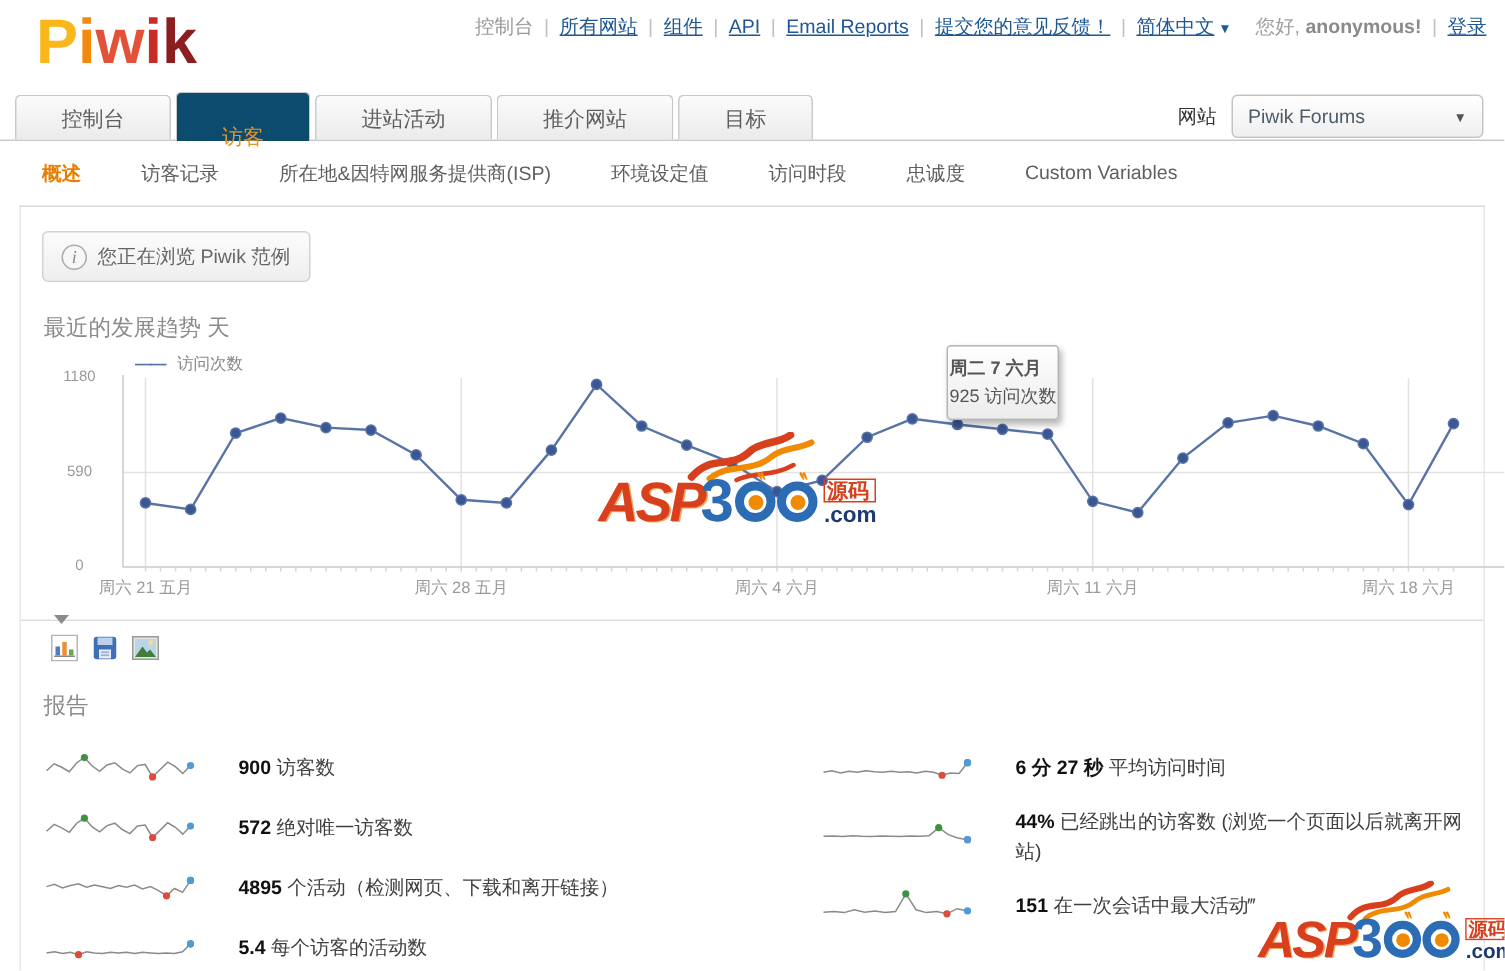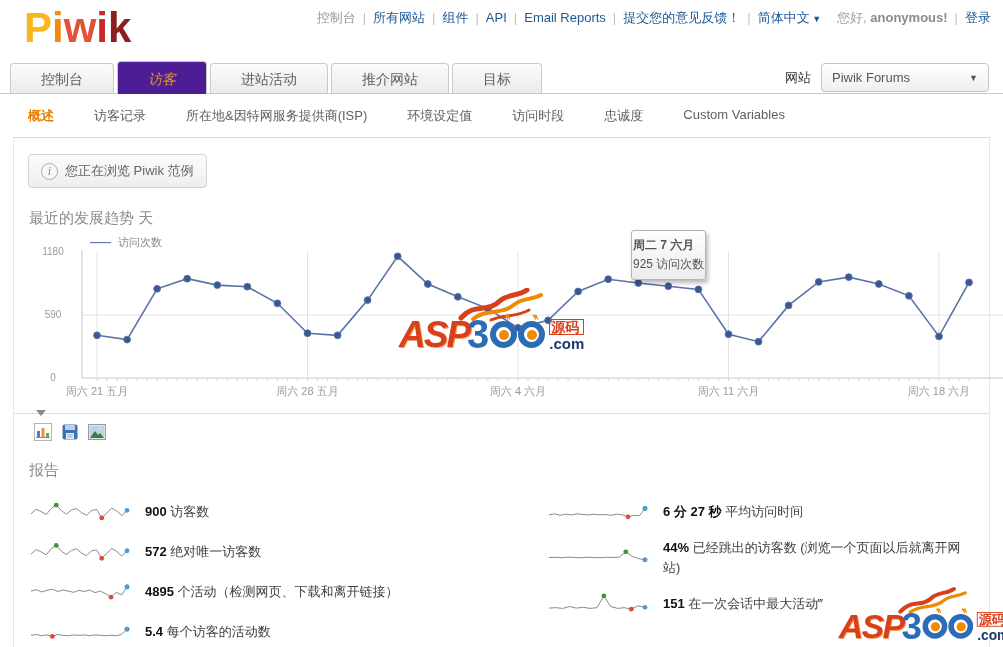--- a/index.html
+++ b/index.html
@@ -4,34 +4,34 @@
 <style>
   * { box-sizing: border-box; margin: 0; padding: 0; }
   html,body { width:1003px; height:647px; overflow:hidden; background:#fff;
     font-family:"Liberation Sans","DejaVu Sans",sans-serif; }
   .page { position:relative; width:1003px; height:647px; background:#fff;border-radius:15px; }
 
   
   .header { position:relative; height:59px; }
   .logo { position:absolute; left:24px; top:4px; font-size:42px; font-weight:bold; letter-spacing:0; cursor:pointer; }
   .topnav { position:absolute; right:12px; top:9px; font-size:13px; color:#999; white-space:nowrap; }
-  .nav-link { color:#1e5793; cursor:pointer; }
+  .nav-link { color:#1e5793; text-decoration:underline; cursor:pointer; }
   .nav-plain { color:#999; }
   .sep { color:#c0c0c0; margin:0 7px; }
   .dd-arrow { color:#1e5793; font-size:9px; }
   .greeting { color:#a0a0a0; margin-left:16px; }
   .username { font-weight:bold; color:#8a8a8a; }
 
   
   .tabs-row { position:relative; height:35px; border-bottom:1px solid #c9c9c9; padding-left:10px;
     display:flex; align-items:flex-end; }
   .tab { height:30px; padding:7px 30px 0; background:linear-gradient(#fbfbfb,#ebebeb);
     border:1px solid #c9c9c9; border-bottom:none; border-radius:4px 4px 0 0; margin-right:3px;
     font-size:14px; color:#5f5f5f; cursor:pointer; }
-  .tab.active { background:#4c1d95; color:#e59426; height:33px; padding-top:9px; margin-bottom:-1px;font-style:italic; }
+  .tab.active { background:#0c4a6e; color:#e59426; height:33px; padding-top:21px; margin-bottom:-1px; }
   .site-box { position:absolute; right:14px; top:4px; display:flex; align-items:center; gap:10px;
     font-size:13px; color:#333; }
   .site-select { border:1px solid #c4c4c4; border-radius:4px; background:linear-gradient(#ffffff,#efefef);
     padding:6px 10px; width:168px; display:flex; justify-content:space-between; align-items:center;
     color:#4c5b66; cursor:pointer; }
   .site-select .arr { color:#555; font-size:9px; }
 
   
   .subnav-wrap { margin:0 13px; border-bottom:1px solid #d8d8d8; }
   .subnav { display:flex; gap:40px; padding:13px 0 12px 15px; font-size:13px; color:#5f5f5f; }
@@ -68,21 +68,21 @@
     border-left:5px solid transparent; border-right:5px solid transparent; border-top:6px solid #8a8a8a; }
   .chart-buttons { display:flex; gap:9px; margin:9px 0 0 20px; }
   .cbtn { width:18px; height:18px; cursor:pointer; }
 
   
   .reports { margin:20px 14px 0; }
   .reports-title { color:#8b8b8b; font-size:15px; margin-left:1px; }
   .rep-cols { display:flex; margin-top:18px; }
   .col-left { width:518px; }
   .col-right { flex:1; }
-  .rep-item { display:flex; align-items:center; gap:13px; margin-bottom:13px; cursor:pointer; }
+  .rep-item { display:flex; align-items:center; gap:27px; margin-bottom:13px; cursor:pointer; }
   .rep-text { font-size:13px; color:#3f3f3f; line-height:1.5; max-width:336px; }
   .rep-text b { color:#111; }
   .spark { flex-shrink:0; }
 
   
   .wm { position:absolute; display:flex; flex-direction:column; align-items:flex-start; z-index:5; pointer-events:none; }
   .wm1 { left:399px; top:288px; }
   .wm2 { right:-6px; bottom:0px; transform:scale(.92); transform-origin:bottom right; }
   .wm-row { display:flex; align-items:center; margin-top:-10px; }
   .wm-asp { font-size:37px; font-weight:bold; font-style:italic; color:#d8401d; letter-spacing:-2px;

